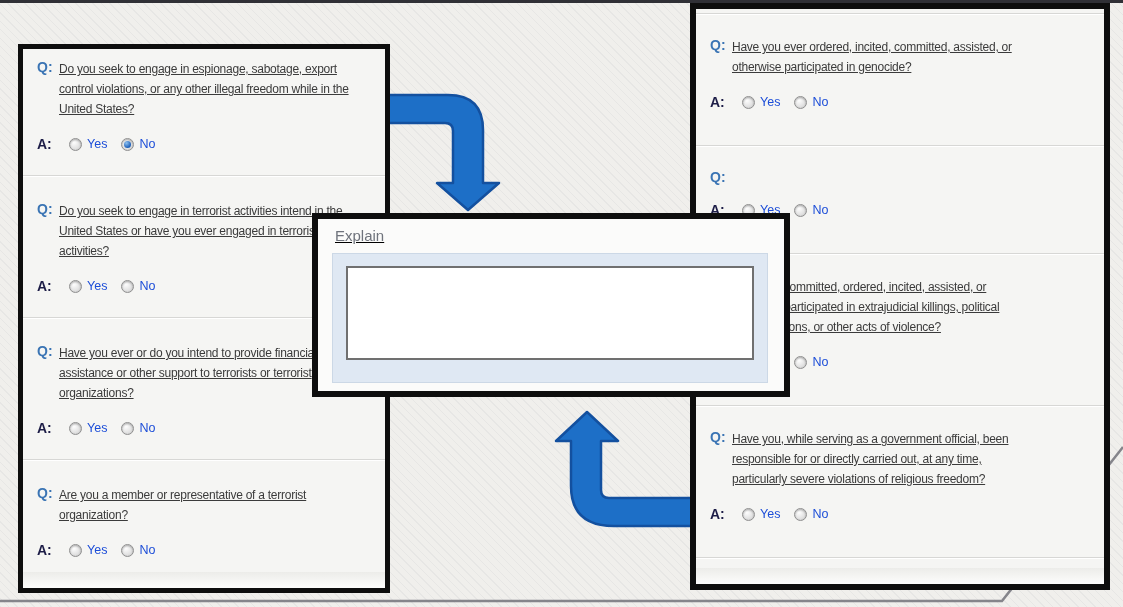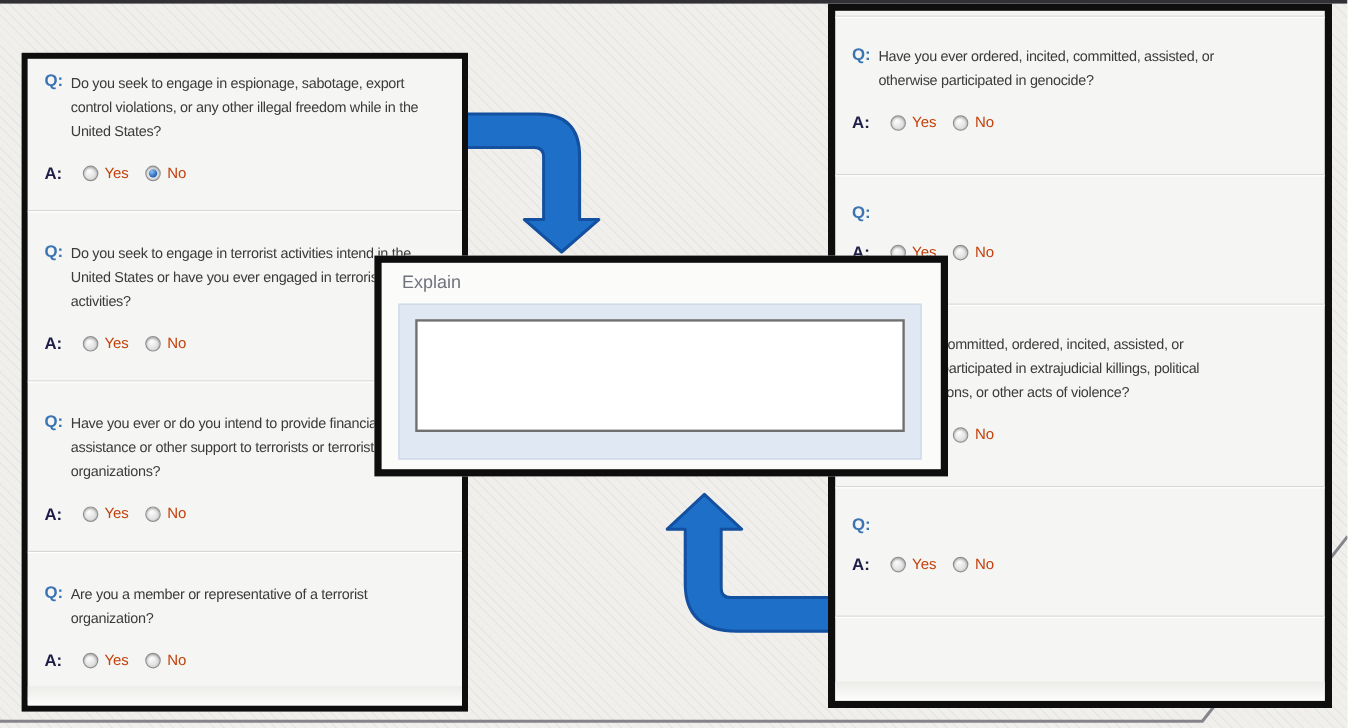--- a/index.html
+++ b/index.html
@@ -17,43 +17,43 @@
   .arrow{fill:var(--arrow-fill,#1d6fc7);stroke:var(--arrow-stroke,#13509f);stroke-width:2.5;stroke-linejoin:round;}
 
   .panel{position:absolute;background:#f5f5f3;border:5px solid var(--panel-border,#0e0e0e);
     box-sizing:border-box;overflow:hidden;z-index:1;}
   #left-panel{left:18px;top:44px;width:372px;height:549px;}
   #right-panel{left:690px;top:3px;width:420px;height:587px;border-width:6px;}
   .panel::after{content:"";position:absolute;left:0;right:0;bottom:0;height:16px;
     background:linear-gradient(#ecece9,#fdfdfc);}
 
   #explain-panel{left:312px;top:213px;width:478px;height:184px;border:6px solid var(--panel-border,#0e0e0e);
-    background:#fbfbfa;box-sizing:border-box;z-index:3;position:absolute;overflow:hidden;}
+    background:#fbfbfa;box-sizing:border-box;z-index:3;position:absolute;overflow:hidden;text-decoration:underline;}
   .explain-label{margin:8px 0 0 17px;font-size:15px;color:#6f737c;}
   .explain-box{position:absolute;top:34px;left:14px;right:16px;bottom:8px;
     background:var(--explain-box-bg,#dfe8f3);border:1px solid #ccd8e6;}
   .explain-textarea{position:absolute;top:12px;left:13px;right:13px;height:94px;
     background:#ffffff;border:2px solid #707070;resize:none;outline:none;
     font-family:"Liberation Sans","DejaVu Sans",sans-serif;font-size:12px;box-sizing:border-box;}
 
   .qa{padding:0 6px 0 14px;}
   .q-row{display:flex;}
   .p-left .q-row{margin-top:24px;}
   .p-left .qa:first-child .q-row{margin-top:10px;}
   .p-right .q-row{margin-top:22px;}
   .q-mark{width:22px;flex:0 0 22px;font-weight:bold;font-size:14px;color:var(--q-mark,#3a74b4);}
-  .q-text{white-space:pre;font-size:12px;line-height:20px;color:#3b3b3b;letter-spacing:-0.25px;}
+  .q-text{white-space:pre;font-size:12px;line-height:20px;color:#3b3b3b;letter-spacing:-0.25px;text-decoration:underline;}
   .a-row{display:flex;align-items:center;margin-top:16px;height:18px;}
   .a-mark{width:22px;flex:0 0 22px;margin-right:10px;font-weight:bold;font-size:14px;color:var(--a-mark,#1d1d47);}
   .radio{width:11px;height:11px;border:1px solid #8f8f8f;border-radius:50%;display:inline-block;
     background:radial-gradient(circle at 35% 30%, #ffffff, #cfcfcf);
     box-shadow:inset 0 1px 2px rgba(0,0,0,0.30);}
   .radio.checked::after{content:"";display:block;width:7px;height:7px;margin:2px auto;border-radius:50%;
     background:radial-gradient(circle at 35% 30%, #8cc0ef 0%, var(--radio-selected,#1d5fb8) 70%);}
-  .radio-label{font-size:12.5px;color:#c2410c;margin:0 14px 0 5px;}
+  .radio-label{font-size:12.5px;color:#1d4ed8;margin:0 14px 0 5px;}
   .divider{border-top:1px solid #d7d7d5;border-bottom:1px solid #ffffff;
     margin-left:-14px;margin-right:-6px;}
   .p-left .divider{margin-top:22px;}
   .p-right .divider{margin-top:34px;}
   .p-right .divider.top{margin-top:4px;}
 </style>
 </head>
 <body>
 
 <div class="stage">
@@ -174,20 +174,23 @@
         <span class="radio"></span>
         <span class="radio-label">Yes</span>
         <span class="radio"></span>
         <span class="radio-label">No</span>
       </div>
       <div class="divider"></div>
     </div>
     <div class="qa">
       <div class="q-row">
         <span class="q-mark">Q:</span>
+        <div class="q-text">Have you, while serving as a government official, been
+responsible for or directly carried out, at any time,
+particularly severe violations of religious freedom?</div>
       </div>
       <div class="a-row">
         <span class="a-mark">A:</span>
         <span class="radio"></span>
         <span class="radio-label">Yes</span>
         <span class="radio"></span>
         <span class="radio-label">No</span>
       </div>
       <div class="divider"></div>
     </div>

